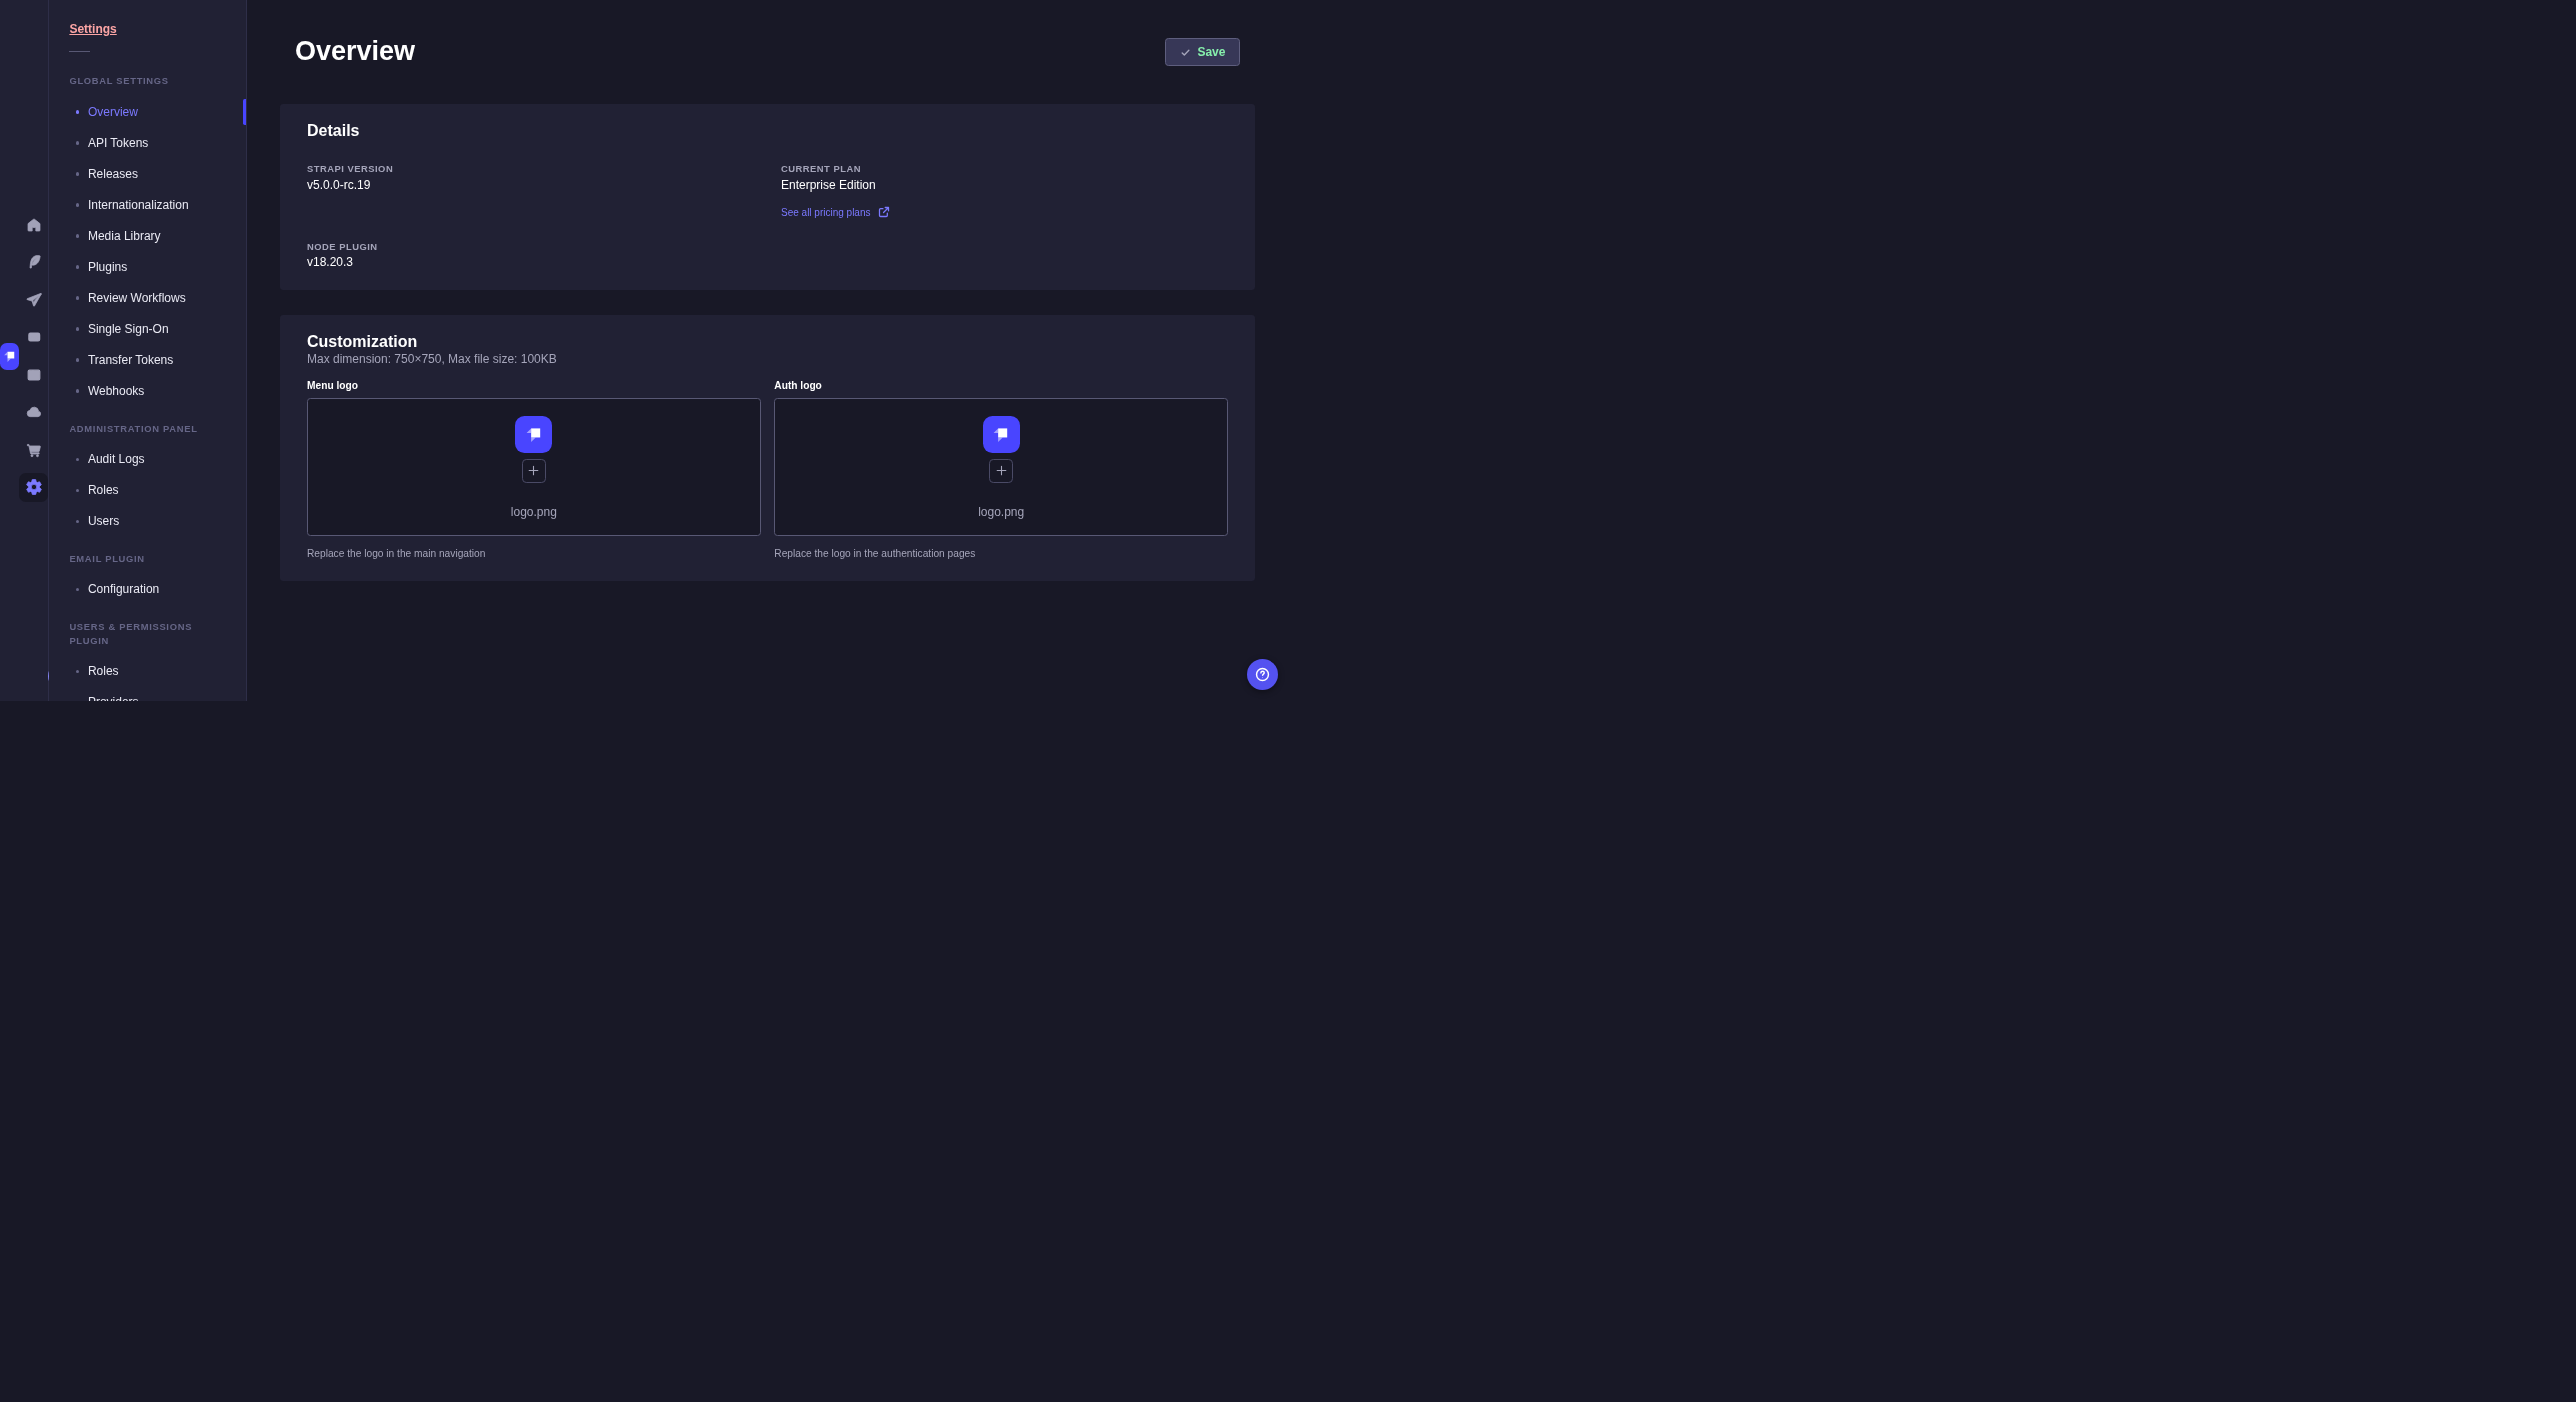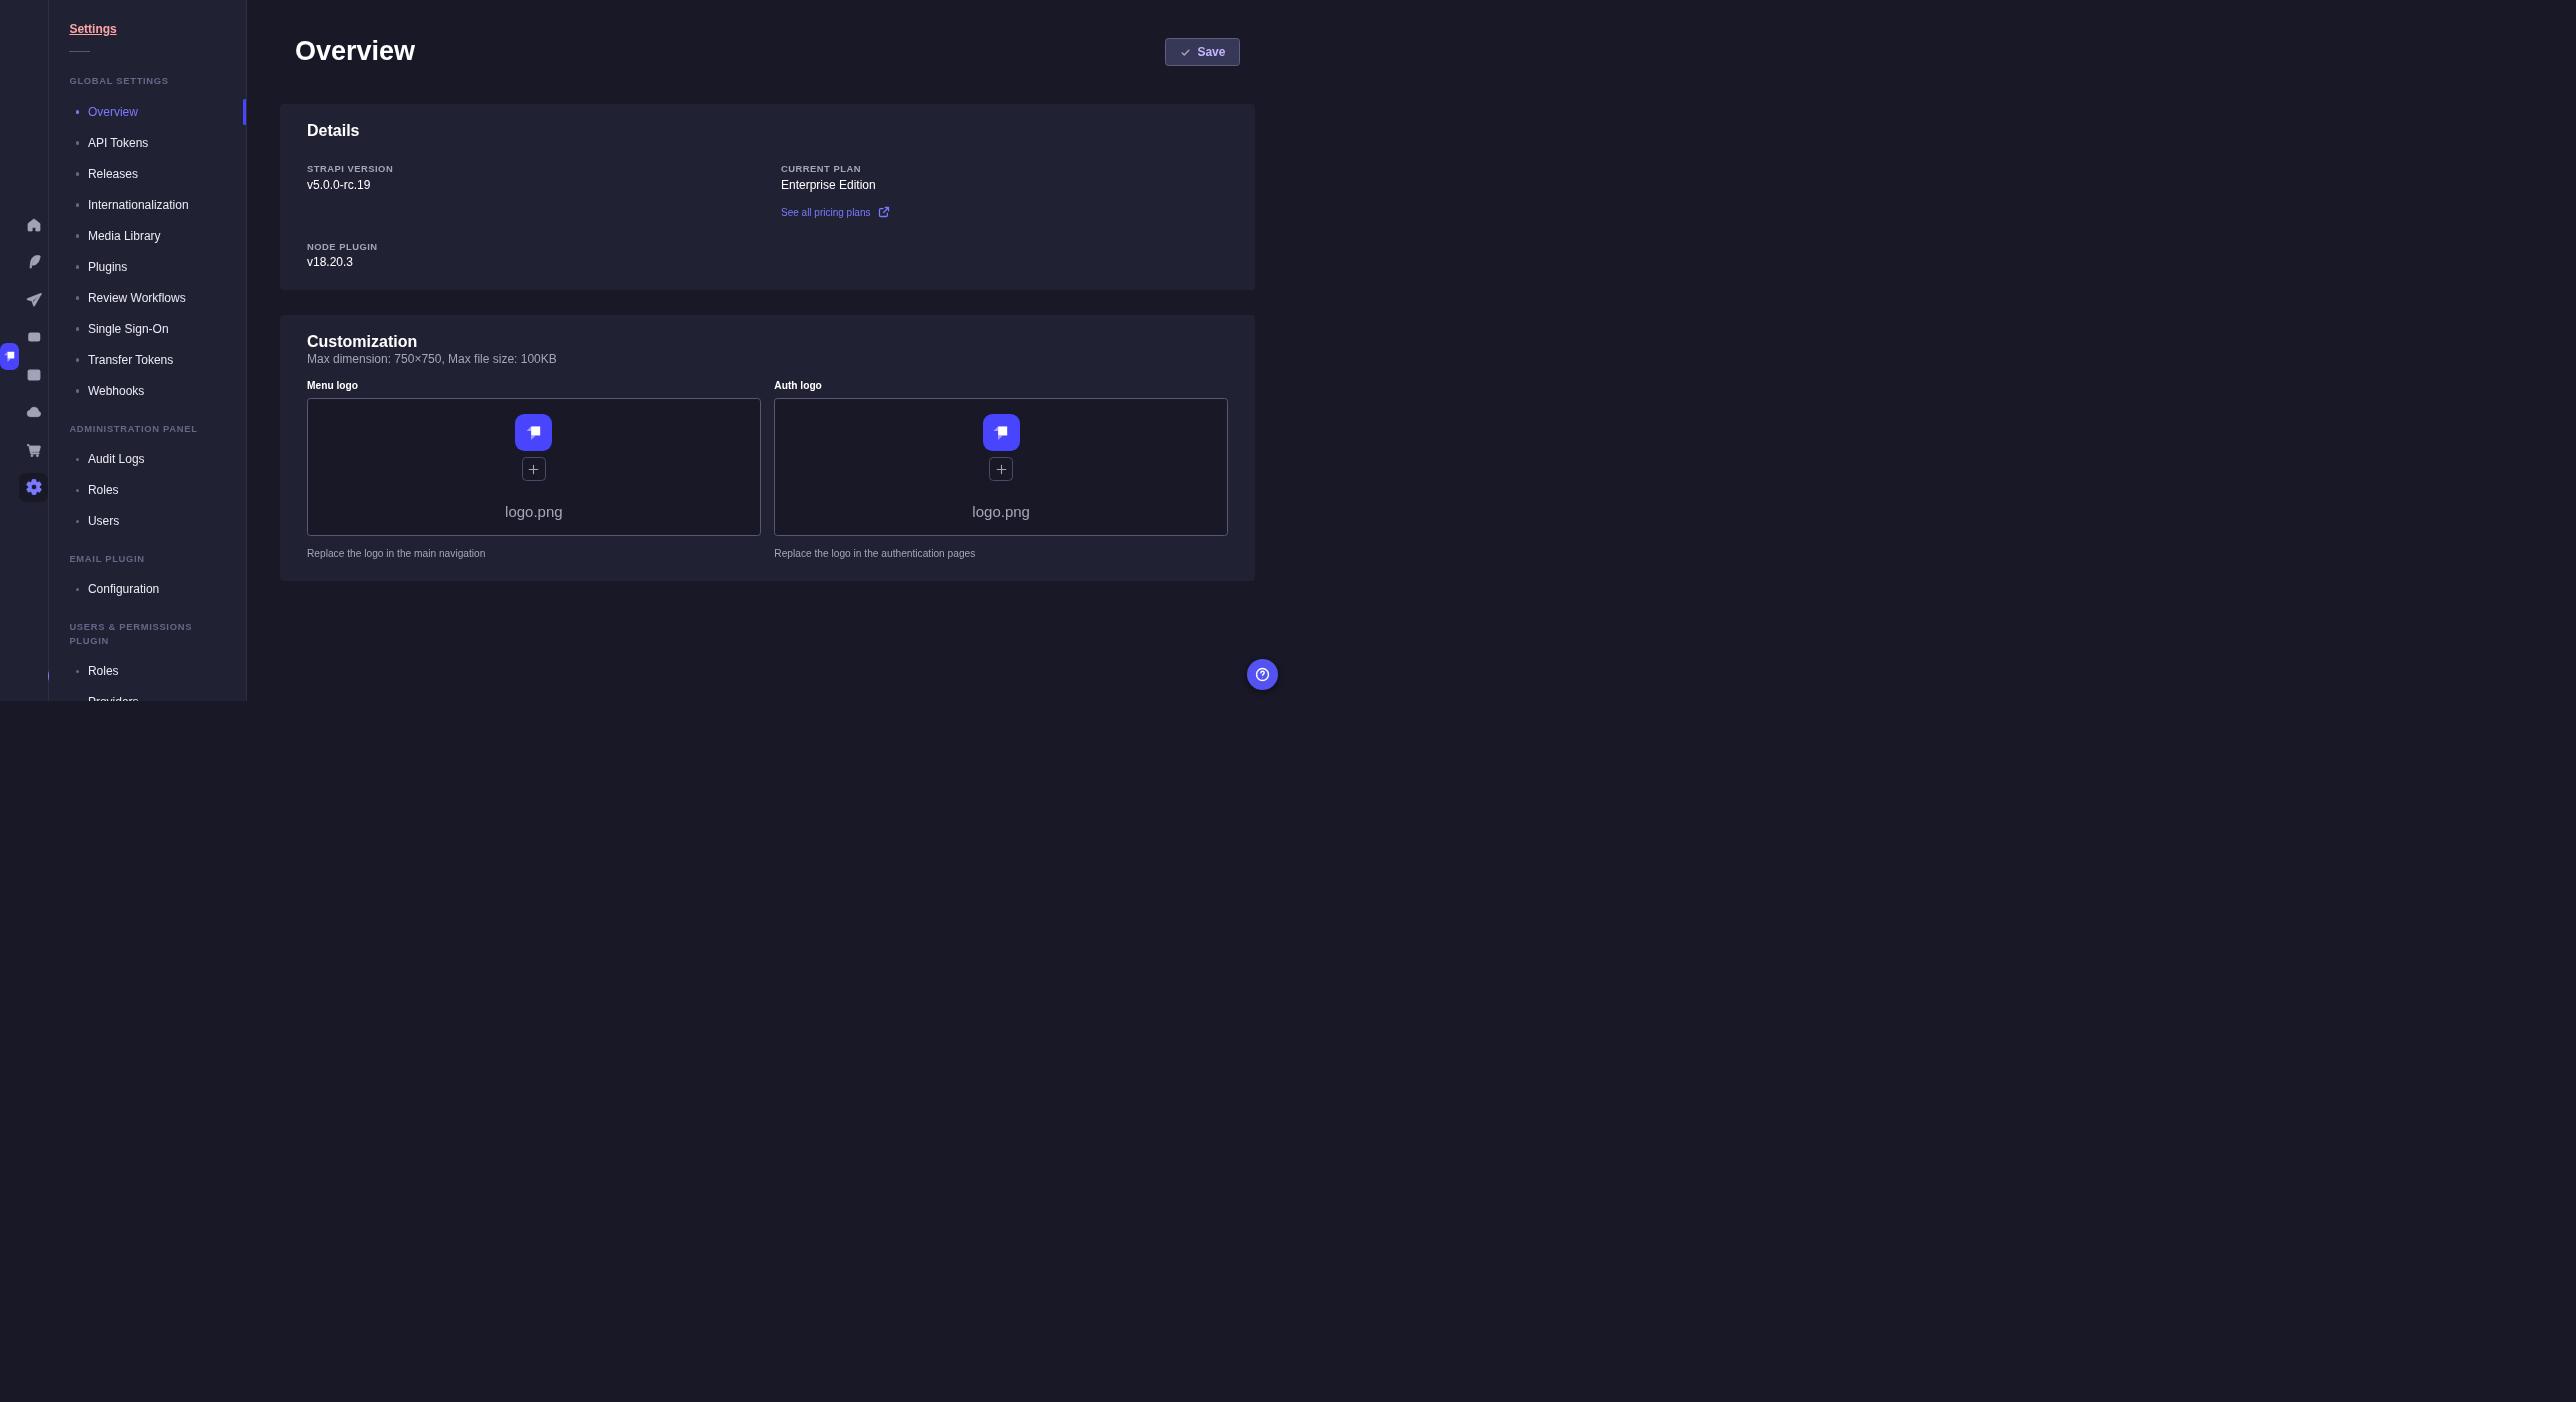--- a/index.html
+++ b/index.html
@@ -33,21 +33,21 @@
   .snav-item.active .lbl { color:#7b79ff; }
   .snav-item.active::after { content:""; position:absolute; right:0; top:2.6px; bottom:2.6px; width:2.6px; background:#4945ff; border-radius:1.7px 0 0 1.7px; }
 
   
   .main { flex:1; position:relative; overflow:hidden; background:#181826; }
   .page-header { padding:34px 48px 0; position:relative; }
   .page-title { font-size:27px; line-height:34px; font-weight:700; color:#fff; }
   .page-subtitle { font-size:13.6px; line-height:19px; color:#a5a5ba; margin-top:3.4px; }
   .save-btn { position:absolute; top:38px; right:48px; display:flex; align-items:center; gap:6.8px;
     background:#373757; border:0.9px solid #5e5e7e; border-radius:3.4px; padding:6px 13.6px;
-    color:#c4b5fd; font-size:12px; font-family:inherit; font-weight:700; cursor:pointer; }
+    color:#86efac; font-size:12px; font-family:inherit; font-weight:700; cursor:pointer; }
   .save-btn svg { width:11px; height:11px; stroke:#a5a5ba; fill:none; stroke-width:2; stroke-linecap:round; stroke-linejoin:round; }
 
   .cards { padding:36px 33px 0; display:flex; flex-direction:column; gap:25px; }
   .card { background:#212134; border-radius:3.4px; padding:17px 27px 20.4px; }
   .card-title { font-size:16px; line-height:20.4px; font-weight:700; color:#fff; }
   .card-sub { font-size:12px; line-height:15.3px; color:#a5a5ba; }
 
   .detail-grid { display:grid; grid-template-columns:1fr 1fr; column-gap:27px; row-gap:20.4px; margin-top:22px; }
   .flabel { font-size:9.4px; line-height:11px; font-weight:700; letter-spacing:0.5px; color:#a5a5ba; }
   .fvalue { font-size:12px; line-height:14.5px; color:#fff; margin-top:3.4px; }
@@ -55,21 +55,21 @@
   .plink svg { width:12px; height:12px; stroke:#7b79ff; fill:none; stroke-width:1.7; stroke-linecap:round; stroke-linejoin:round; }
 
   .uploads { display:grid; grid-template-columns:1fr 1fr; column-gap:13.6px; margin-top:13.6px; }
   .ulabel { font-size:10.2px; line-height:10.2px; font-weight:700; color:#fff; margin-bottom:6.8px; }
   .ubox { height:138px; background:#181826; border:0.9px solid #585874; border-radius:3.4px;
     display:flex; flex-direction:column; align-items:center; justify-content:center; cursor:pointer; }
   .logo-tile { width:37px; height:37px; border-radius:9.4px; background:#4945ff; display:flex; align-items:center; justify-content:center; }
   .logo-tile svg { width:25.6px; height:25.6px; }
   .plus-btn { width:24px; height:24px; margin-top:6px; background:transparent; border:0.9px solid #4a4a66; border-radius:4.3px; display:flex; align-items:center; justify-content:center; cursor:pointer; }
   .plus-btn svg { width:11px; height:11px; stroke:#a5a5ba; stroke-width:1.4; stroke-linecap:round; }
-  .fname { font-size:15px; color:#a5a5ba; margin-top:22px; }
+  .fname { font-size:12px; color:#a5a5ba; margin-top:22px; }
   .uhint { font-size:10.2px; line-height:13.6px; color:#a5a5ba; margin-top:10.2px; }
 
   .help-fab { position:absolute; right:10.2px; bottom:11px; width:31px; height:31px; border-radius:50%; border:none; background:#5452f0; display:flex; align-items:center; justify-content:center; cursor:pointer; box-shadow:0 1.7px 6.8px rgba(0,0,0,.4); }
   .help-fab svg { width:17px; height:17px; }
 </style>
 </head>
 <body>
 
 <div class="app">
 

